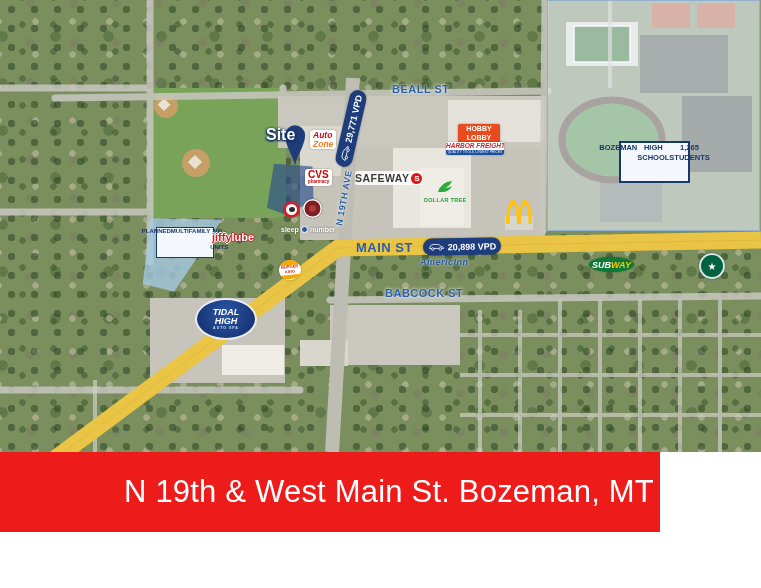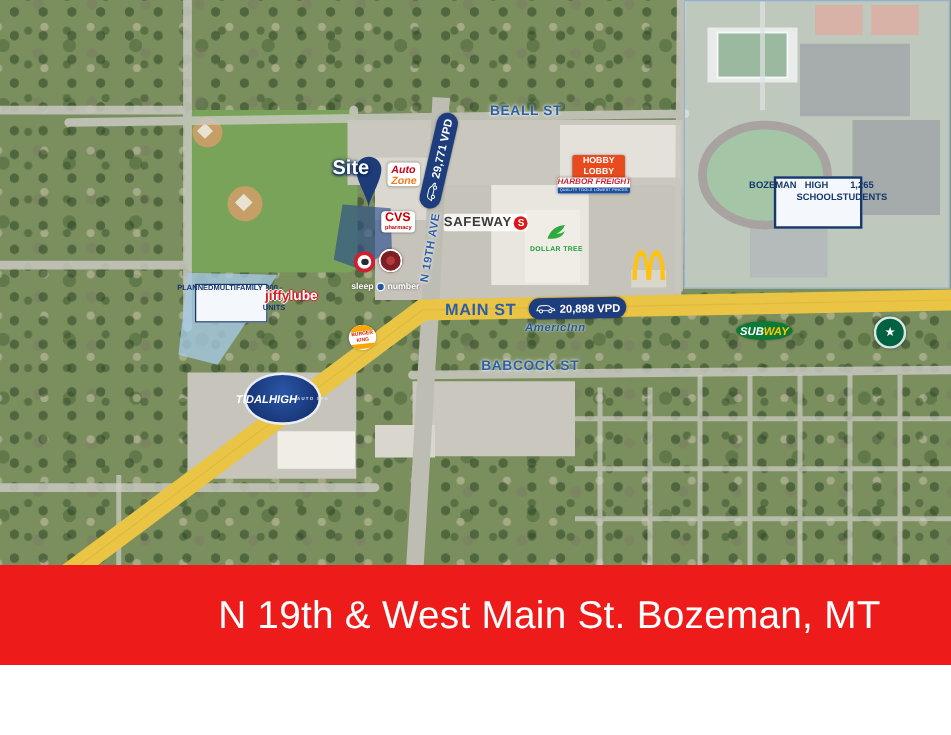--- a/index.html
+++ b/index.html
@@ -95,28 +95,28 @@
   .subway{left:589px;top:257px;width:45px;height:15px;background:#0b7a36;border-radius:50%;
        display:flex;align-items:center;justify-content:center;font-size:9px;font-weight:900;
        font-style:italic;box-shadow:0 0 2px rgba(0,0,0,.4);}
   .subway .s1{color:#fff;}
   .subway .s2{color:#ffc600;}
   .starbucks{left:699px;top:253px;width:26px;height:26px;border-radius:50%;background:#006241;
        box-shadow:inset 0 0 0 2px rgba(255,255,255,.85),0 0 2px rgba(0,0,0,.4);
        display:flex;align-items:center;justify-content:center;color:#fff;font-size:10px;}
   .tidalwave{left:195px;top:298px;width:62px;height:42px;border-radius:50%;
        background:radial-gradient(circle at 50% 35%,#2a56a8,#122a63);border:2px solid #e8eef6;
-       box-sizing:border-box;display:flex;flex-direction:row;align-items:center;justify-content:center;
+       box-sizing:border-box;display:flex;flex-direction:column;align-items:center;justify-content:center;
        color:#fff;font-weight:bold;font-style:italic;line-height:1;}
   .tidalwave .t{font-size:9px;}
   .tidalwave .sub{font-size:3.5px;font-style:normal;letter-spacing:1px;margin-top:1px;color:#cfe0f5;}
   .americinn{left:420px;top:257px;color:#2456a4;font-size:9px;font-weight:900;font-style:italic;
        letter-spacing:.5px;text-shadow:0 0 2px rgba(255,255,255,.9);}
   
-  .banner{position:absolute;left:0;top:452px;width:761px;height:80px;background:#ee1b1b;
+  .banner{position:absolute;left:0;top:452px;width:660px;height:80px;background:#ee1b1b;
        display:flex;align-items:center;justify-content:center;box-sizing:border-box;padding-left:118px;}
   .banner-title{color:#ffffff;font-size:31px;letter-spacing:.2px;}
 </style>
 </head>
 <body>
 
 <div class="page">
 
   <div class="map">
 

